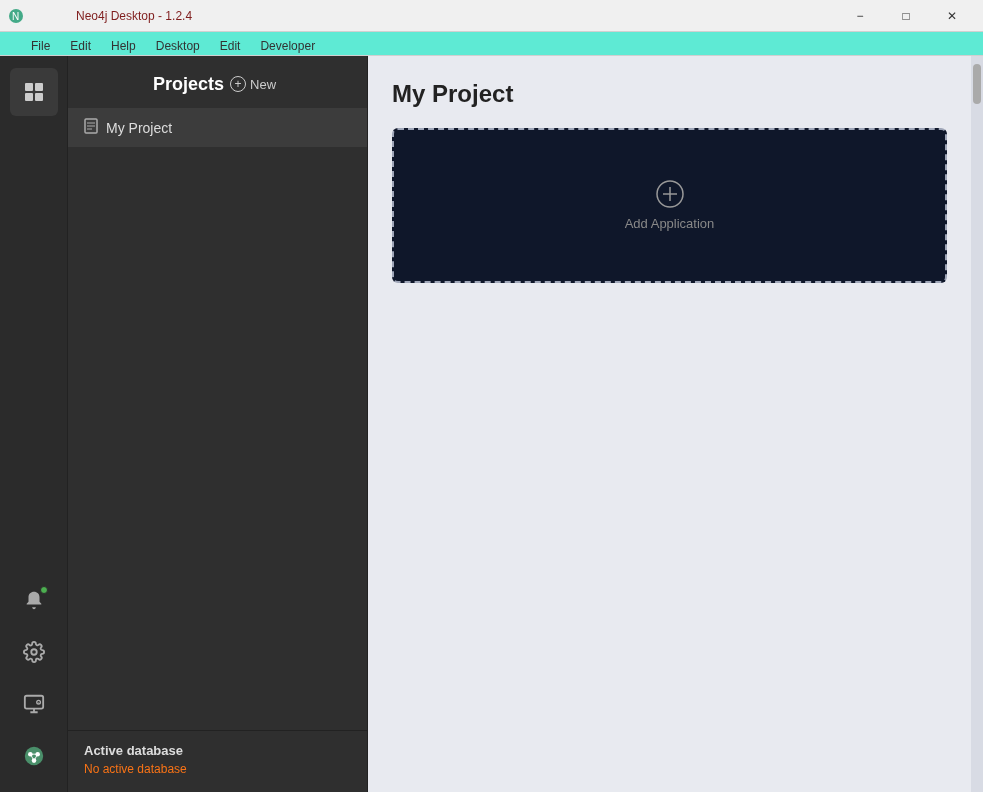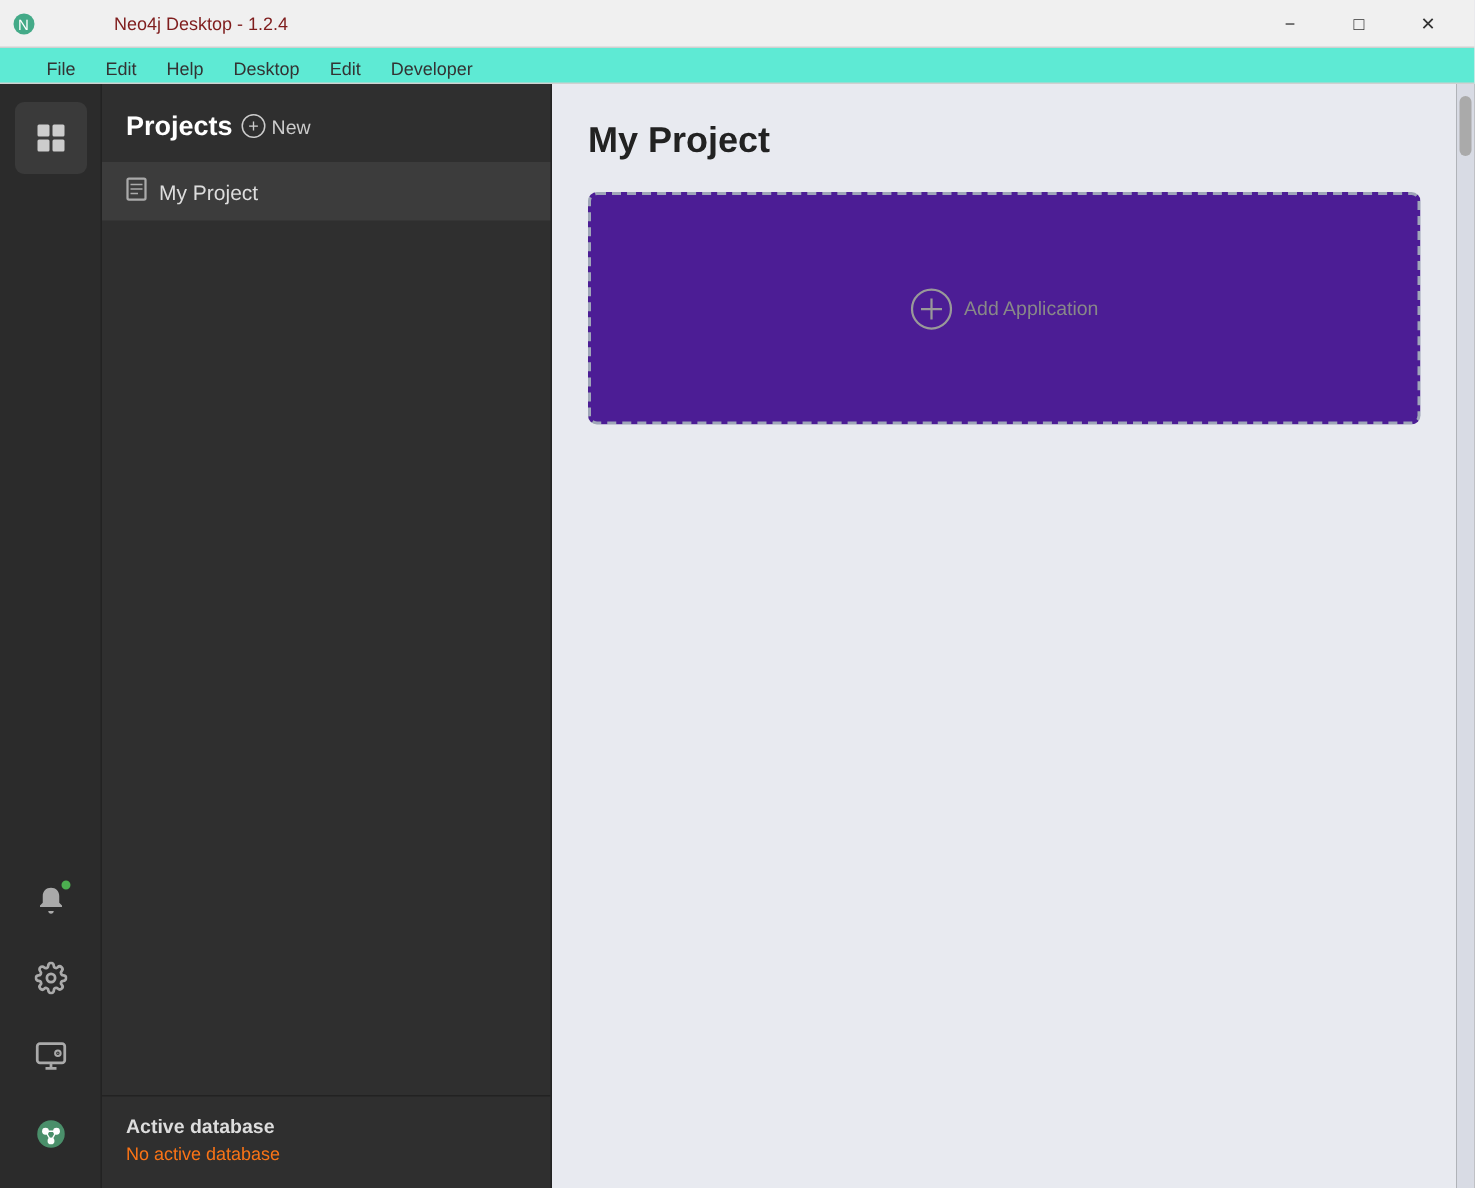--- a/index.html
+++ b/index.html
@@ -132,21 +132,21 @@
       width: 300px;
       background: #2f2f2f;
       display: flex;
       flex-direction: column;
       flex-shrink: 0;
       border-right: 1px solid #222;
     }
     .projects-header {
       display: flex;
       align-items: center;
-      justify-content: flex-start;
+      justify-content: center;
       padding: 16px 16px 12px 16px;
     }
     .projects-title {
       font-size: 18px;
       font-weight: 700;
       color: #fff;
     }
     .new-btn {
       display: flex;
       align-items: center;
@@ -216,25 +216,25 @@
     }
     .main-title {
       font-size: 24px;
       font-weight: 700;
       color: #222;
       margin-bottom: 20px;
     }
 
     
     .add-card {
-      background: #4c1d95;
+      background: #0f172a;
       border: 2px dashed #9fa6b8;
       border-radius: 6px;
       display: flex;
-      flex-direction: row;
+      flex-direction: column;
       align-items: center;
       justify-content: center;
       height: 155px;
       margin-bottom: 20px;
       cursor: pointer;
       gap: 8px;
     }
     .add-card-label {
       font-size: 13px;
       color: #888;

